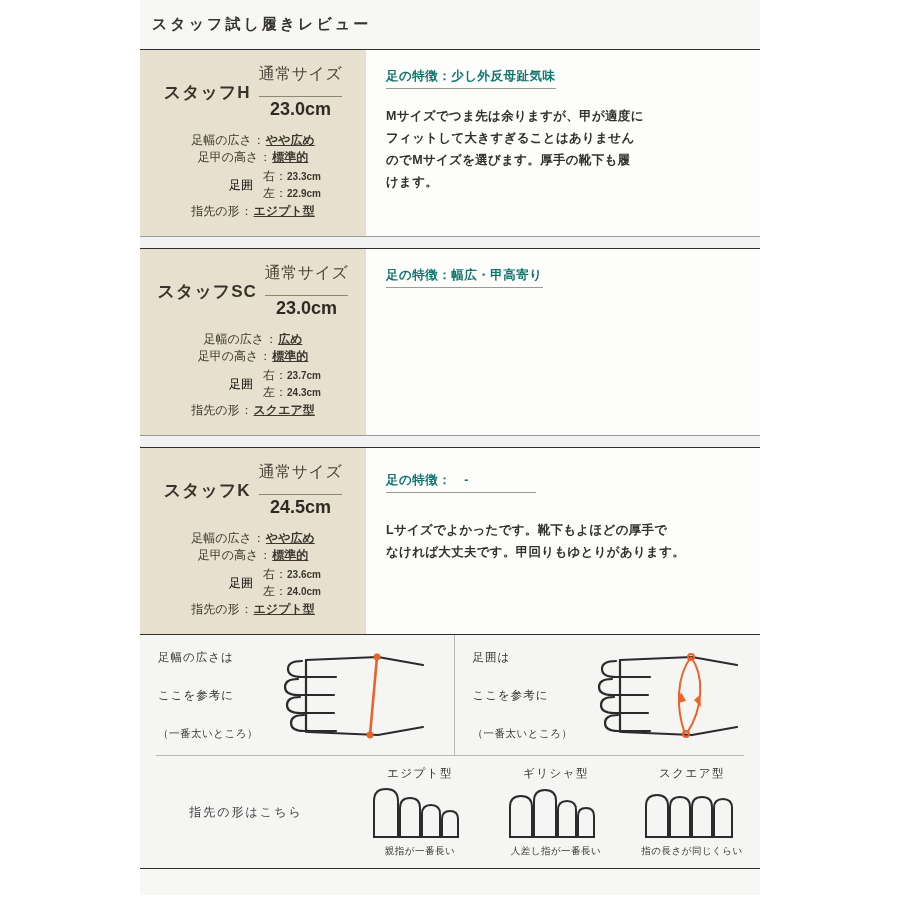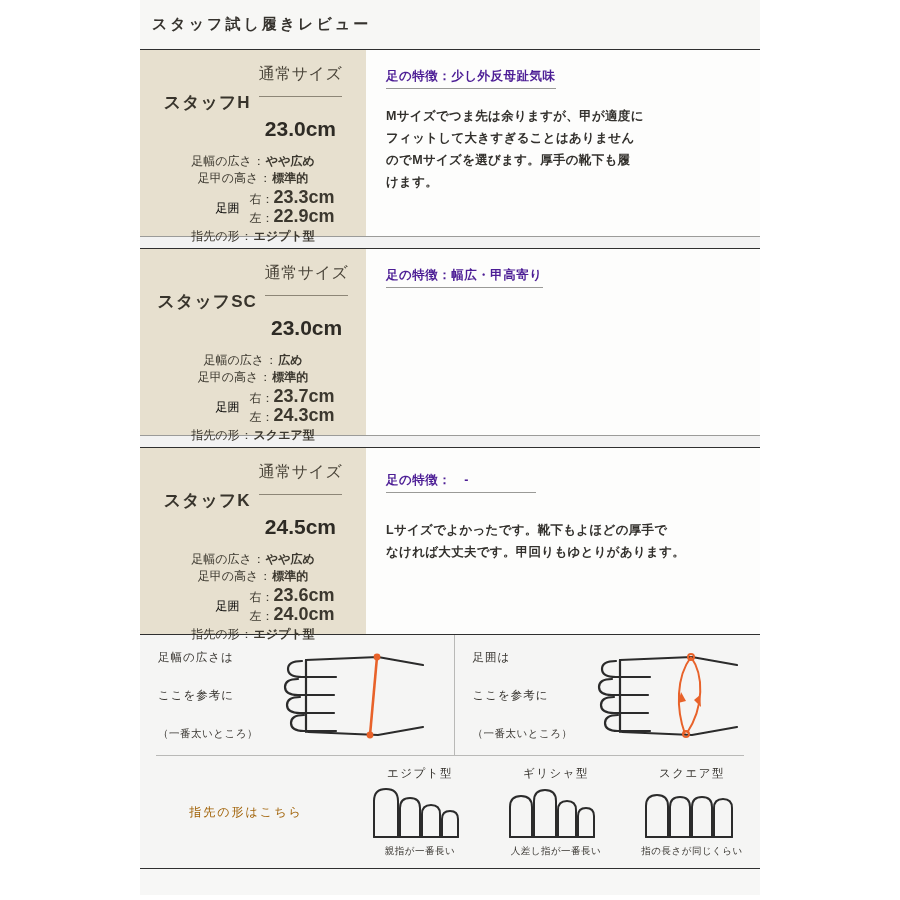--- a/index.html
+++ b/index.html
@@ -56,43 +56,43 @@
     white-space:nowrap;
   }
   .size-box{text-align:center;}
   .size-label{
     font-size:16px;color:#4a4439;letter-spacing:0.5px;
     border-bottom:1px solid #8d8677;
     padding-bottom:11px;
     white-space:nowrap;
   }
   .size-value{
-    font-size:21px;font-weight:700;color:#2e2b25;letter-spacing:0px;
-    margin-top:20px;white-space:nowrap;
+    font-size:18px;font-weight:700;color:#2e2b25;letter-spacing:0px;
+    margin-top:2px;white-space:nowrap;
   }
 
   .spec-rows{font-size:12px;color:#3c382f;line-height:17px;}
   .srow{display:flex;justify-content:center;white-space:nowrap;}
   .srow .k{text-align:center;}
-  .srow .v{text-align:right;font-weight:700;}
+  .srow .v{text-align:right;font-weight:700;text-decoration:underline;}
   .srow .sep{padding:0 1px;}
 
   .ashi{
     display:flex;justify-content:center;align-items:center;
     margin:2px 0 1px 0;
   }
   .ashi-label{
     font-size:12px;color:#000000;width:78px;text-align:right;
     padding-right:10px;box-sizing:border-box;
   }
   .ashi-vals{font-size:12px;color:#3c382f;line-height:17px;text-align:left;}
-  .ashi-vals .num{font-weight:700;font-size:18px;}
+  .ashi-vals .num{font-weight:700;font-size:10px;}
 
   .feature{
-    font-size:12.5px;color:#4c1d95;font-weight:700;
+    font-size:12.5px;color:#0f766e;font-weight:700;
     border-bottom:1px solid #9a9a97;
     display:inline-block;padding-bottom:3px;
     letter-spacing:0.5px;white-space:nowrap;
   }
   .comment-text{
     margin-top:16px;
     font-size:12.5px;line-height:22px;color:#33312d;
     letter-spacing:0.3px;font-weight:700;
     white-space:pre-line;
   }
@@ -127,21 +127,21 @@
   .rule{
     height:1px;background:#b9b9b7;margin:0 16px;
   }
 
   .toes{
     display:flex;align-items:center;height:112px;
     box-sizing:border-box;
   }
   .toes-label{
     width:212px;flex:0 0 212px;text-align:center;
-    font-size:12px;letter-spacing:2px;color:#a16207;
+    font-size:12px;letter-spacing:2px;color:#404040;
   }
   .toe-card{
     flex:1;text-align:center;
   }
   .toe-title{
     font-size:11.5px;letter-spacing:1.5px;color:#35322d;margin-bottom:2px;
   }
   .toe-sub{
     font-size:9.5px;letter-spacing:0.5px;color:#35322d;margin-top:2px;
   }

